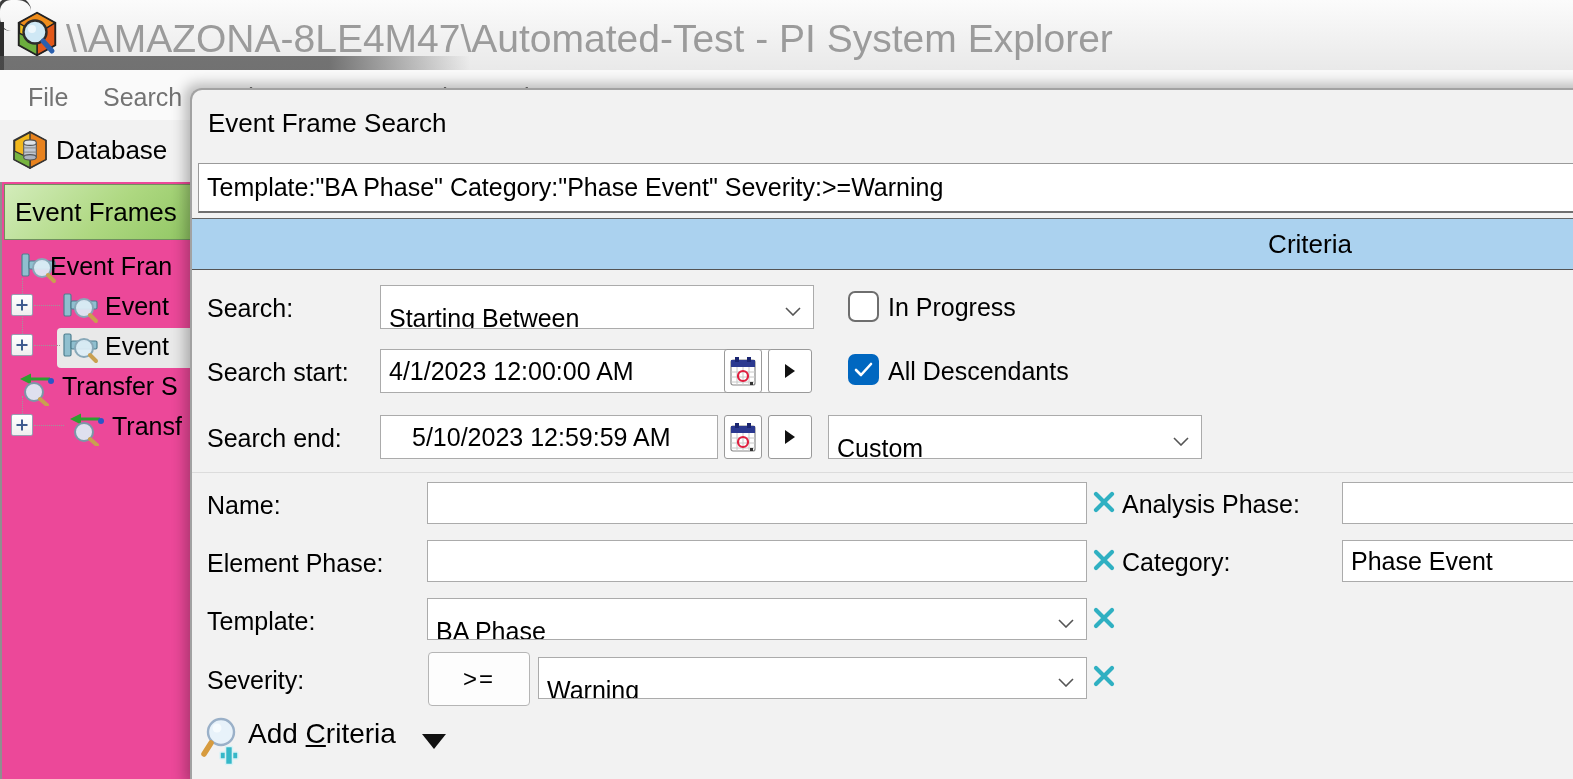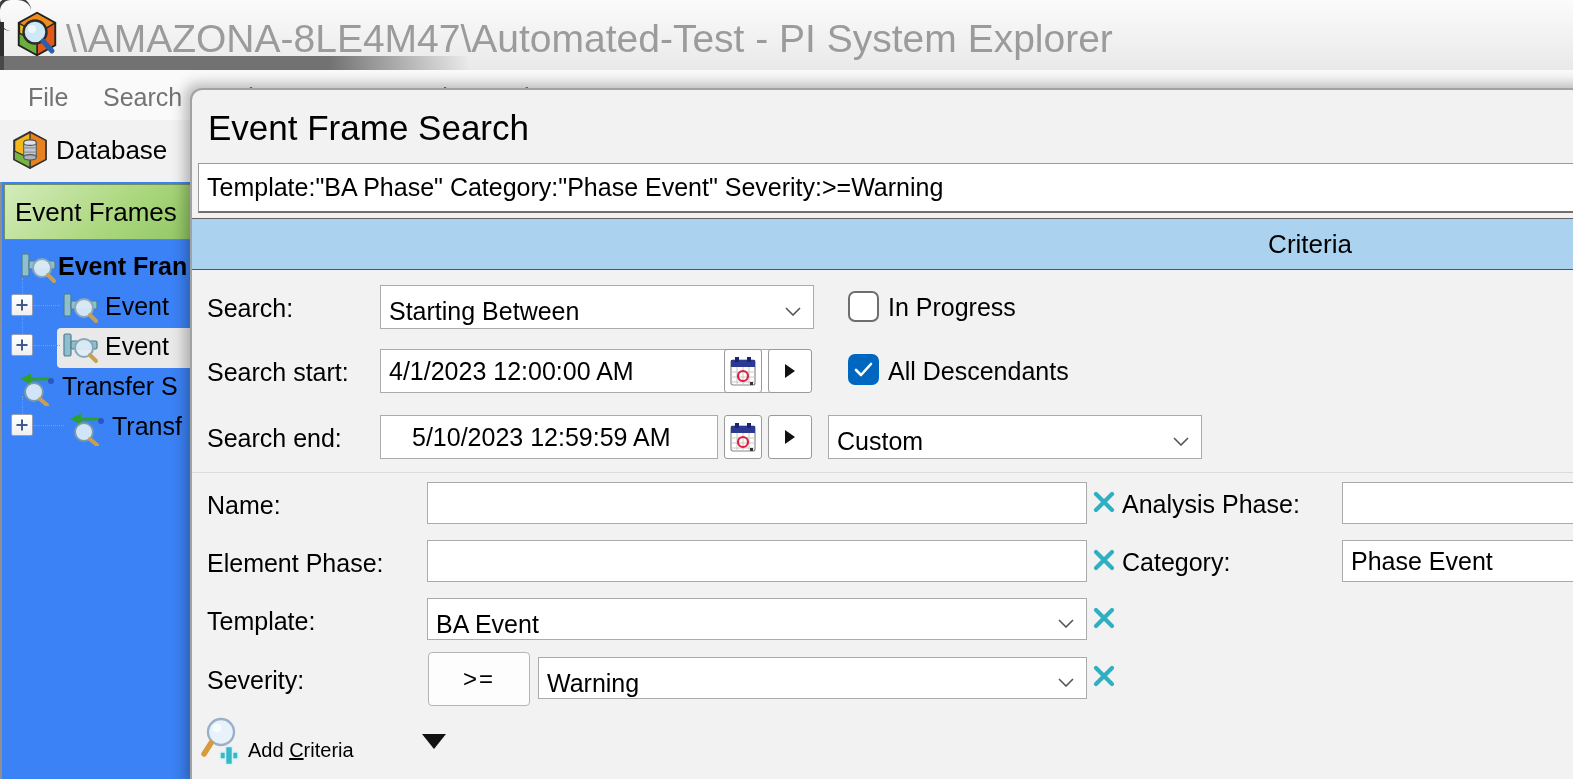--- a/index.html
+++ b/index.html
@@ -35,21 +35,21 @@
   .menubar { left:0; top:70px; width:1573px; height:50px; background:#fafafa; }
   .menu-item { top:13px; font-size:25px; color:#737373; white-space:nowrap; }
 
   .toolbar { left:0; top:120px; width:1573px; height:62px; background:#f2f2f2; }
   .db-icon { left:10px; top:10px; }
   .db-label { left:56px; top:15px; font-size:26px; }
 
   
   .navpanel {
     left:0; top:182px; width:192px; height:597px;
-    background:#3b82f6; border-left:2px solid #8f8f8f;
+    background:#ec4899; border-left:2px solid #8f8f8f;
   }
   .nav-header {
     left:2px; top:2px; width:190px; height:56px;
     background:linear-gradient(135deg,#d3ecbb 0%, #aed881 55%, #90c663 100%);
     border:1px solid #70905e;
     font-size:26px; line-height:54px; padding-left:10px; white-space:nowrap;
   }
   .tree-label { font-size:25px; white-space:nowrap; }
   .row-highlight { background:#e9e9e9; border-radius:4px; }
   .plusbox {
@@ -61,21 +61,21 @@
   .dots-v { border-left:1px dotted #9a9a9a; width:0; }
 
   
   .dialog {
     left:190px; top:88px; width:1412px; height:700px;
     background:#f2f2f2;
     border:2px solid #a2a2a2; border-right:none; border-bottom:none;
     border-top-left-radius:12px;
     box-shadow:-5px -4px 14px rgba(0,0,0,.28);
   }
-  .dlg-title { left:16px; top:18px; font-size:35px; }
+  .dlg-title { left:16px; top:18px; font-size:26px; }
 
   .query-input {
     left:6px; top:73px; width:1402px; height:50px;
     border:1px solid #9a9a9a; border-bottom:2px solid #6f6f6f;
     background:#fff; font-family:"Liberation Sans",sans-serif;
     font-size:25px; padding:0 8px; outline:none;
   }
   .criteria-bar {
     left:0px; top:128px; width:1412px; height:52px;
     background:#abd2ef; border-top:1px solid #646464; border-bottom:1px solid #545454;
@@ -88,21 +88,21 @@
   .flabel { left:15px; height:44px; line-height:48px; font-size:25px; white-space:nowrap; }
   .rlabel { left:930px; height:42px; line-height:44px; font-size:25px; white-space:nowrap; }
 
   .field {
     background:#fff; border:1px solid #ababab;
     font-size:25px; font-family:"Liberation Sans",sans-serif;
     padding:0 8px; outline:none;
   }
   .combo {
     background:#fff; border:1px solid #ababab;
-    font-size:25px; line-height:42px; padding:4px 8px;
+    font-size:25px; line-height:42px; padding:11px 8px;
     white-space:nowrap; overflow:hidden;
   }
   .chev { position:absolute; right:12px; top:50%; transform:translateY(-50%); }
 
   .sq-btn {
     background:#fff; border:1px solid #9a9a9a; border-radius:3px;
     display:flex; align-items:center; justify-content:center;
   }
   .op-btn {
     left:236px; width:102px; height:54px;
@@ -113,21 +113,21 @@
   .checkbox {
     width:31px; height:31px; border-radius:7px;
     background:#fff; border:2px solid #6e6e6e;
   }
   .checkbox.checked { background:#0067c0; border-color:#0067c0; }
   .cb-label { font-size:25px; line-height:44px; white-space:nowrap; }
 
   .sep { left:0; top:382px; width:1412px; height:1px; background:#dcdcdc; }
 
   .addc { left:8px; top:626px; width:430px; height:52px; cursor:default; }
-  .addc-text { position:absolute; left:48px; top:23px; font-size:20px; white-space:nowrap; }
+  .addc-text { position:absolute; left:48px; top:2px; font-size:28px; white-space:nowrap; }
   .accel { text-decoration:underline; }
   .caret { position:absolute; left:222px; top:18px; width:0; height:0;
     border-left:12px solid transparent; border-right:12px solid transparent;
     border-top:15px solid #111; }
 </style>
 </head>
 <body>
 
 <div class="abs titlebar">
   <div class="abs app-icon">
@@ -179,21 +179,21 @@
   <div class="abs dots-v" style="left:20px; top:214px; height:34px;"></div>
 
   <div class="abs" style="left:18px; top:68px;">
     <svg width="38" height="34" viewBox="0 0 38 34">
       <rect x="2" y="4" width="7" height="22" rx="1.5" fill="#8fbfcf" stroke="#4f7f8f" stroke-width="1.2"></rect>
       <rect x="9" y="11" width="26" height="8" rx="1.5" fill="#8fbfcf" stroke="#4f7f8f" stroke-width="1.2"></rect>
       <circle cx="22" cy="18" r="9" fill="#ddeef6" fill-opacity=".92" stroke="#88a8b8" stroke-width="2"></circle>
       <line x1="28" y1="25" x2="34" y2="31" stroke="#c9a050" stroke-width="4" stroke-linecap="round"></line>
     </svg>
   </div>
-  <div class="abs tree-label" style="left:56px; top:70px;font-weight:bold;">Event Fran</div>
+  <div class="abs tree-label" style="left:48px; top:70px;">Event Fran</div>
 
   <div class="abs plusbox" style="left:9px; top:112px;">
     <svg width="20" height="20" viewBox="0 0 20 20">
         <path d="M10 4.5 V15.5 M4.5 10 H15.5" stroke="#3e5a8e" stroke-width="2"></path>
       </svg>
   </div>
   <div class="abs dots-h" style="left:32px; top:123px; width:26px;"></div>
   <div class="abs" style="left:60px; top:108px;">
     <svg width="38" height="34" viewBox="0 0 38 34">
       <rect x="2" y="4" width="7" height="22" rx="1.5" fill="#8fbfcf" stroke="#4f7f8f" stroke-width="1.2"></rect>
@@ -351,21 +351,21 @@
   <div class="abs" style="left:900px; top:458px;">
     <svg width="24" height="24" viewBox="0 0 24 24">
       <path d="M4 4 L20 20 M20 4 L4 20" stroke="#2fb0c2" stroke-width="4.2" stroke-linecap="round"></path>
     </svg>
   </div>
   <div class="abs rlabel" style="top:450px;">Category:</div>
   <input class="abs field" style="left: 1150px; top: 450px; width: 250px; height: 42px;" type="text" value="Phase Event">
 
   <div class="abs flabel" style="top:507px;">Template:</div>
   <div class="abs combo" style="left:235px; top:508px; width:660px; height:42px;">
-    <span>BA Event</span>
+    <span>BA Phase</span>
     <span class="chev">
       <svg width="16" height="9" viewBox="0 0 16 9">
           <path d="M1 1 L8 8 L15 1" stroke="#555" stroke-width="1.6" fill="none"></path>
         </svg>
     </span>
   </div>
   <div class="abs" style="left:900px; top:516px;">
     <svg width="24" height="24" viewBox="0 0 24 24">
       <path d="M4 4 L20 20 M20 4 L4 20" stroke="#2fb0c2" stroke-width="4.2" stroke-linecap="round"></path>
     </svg>

